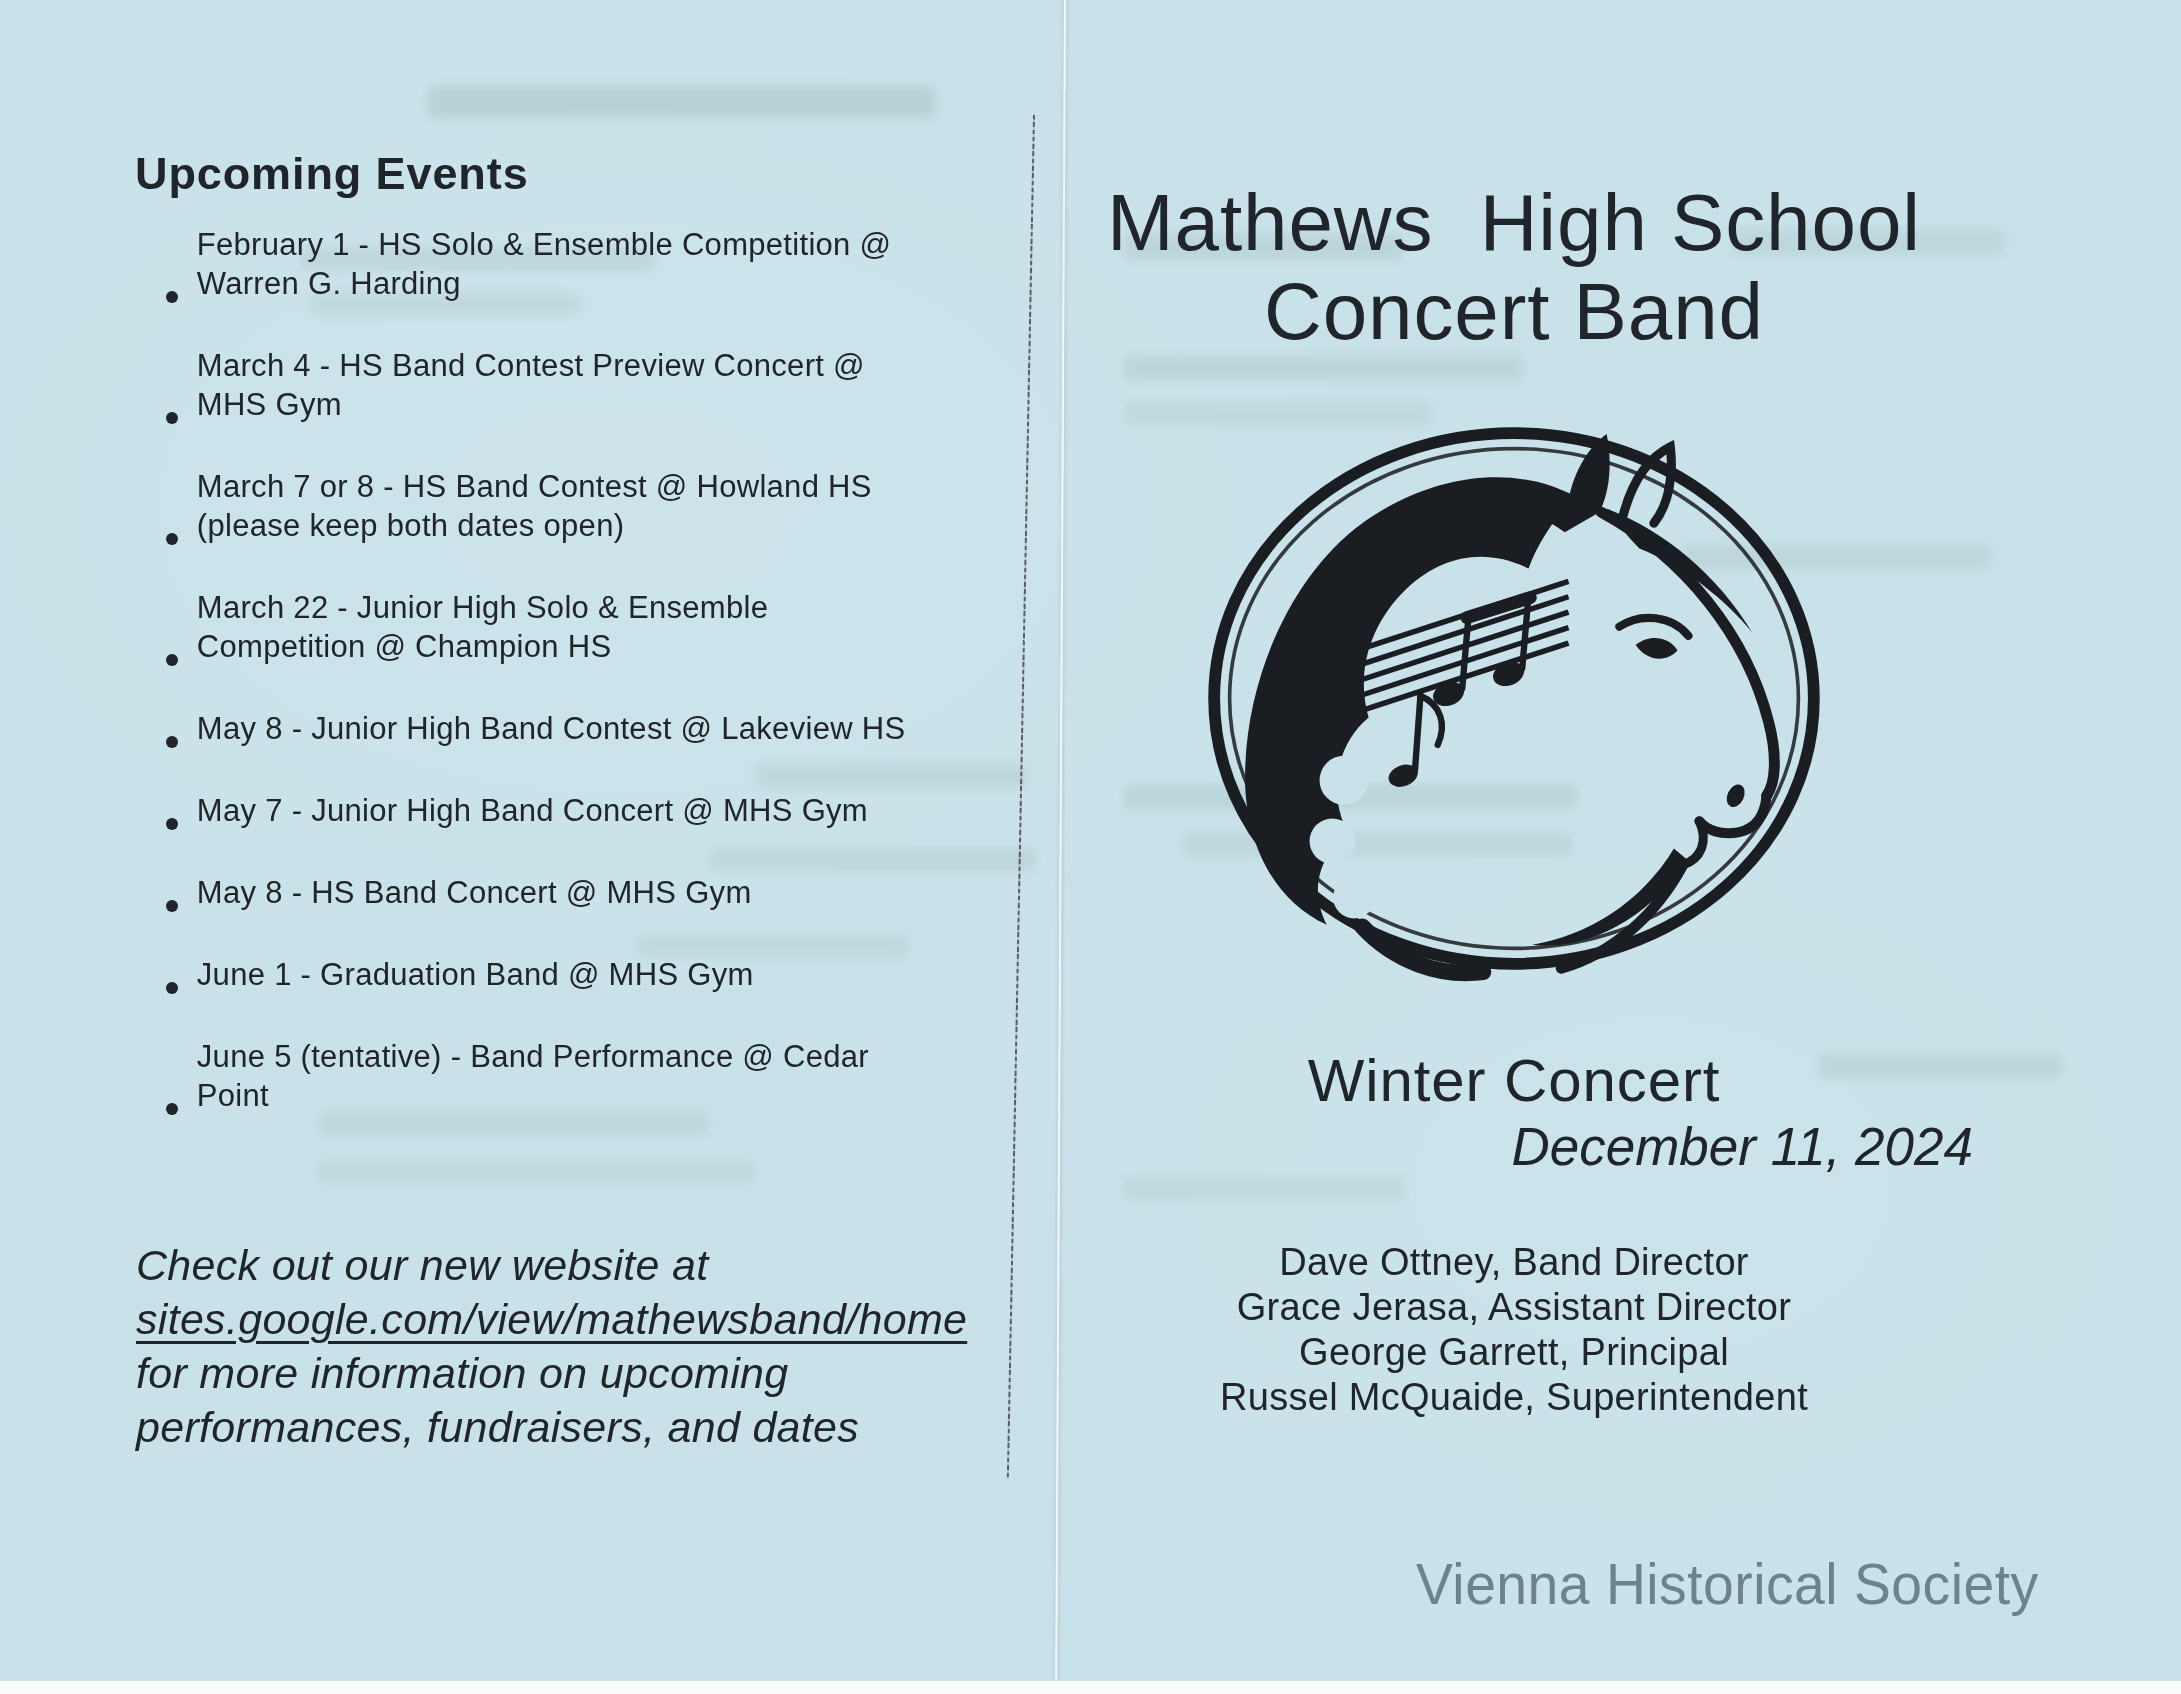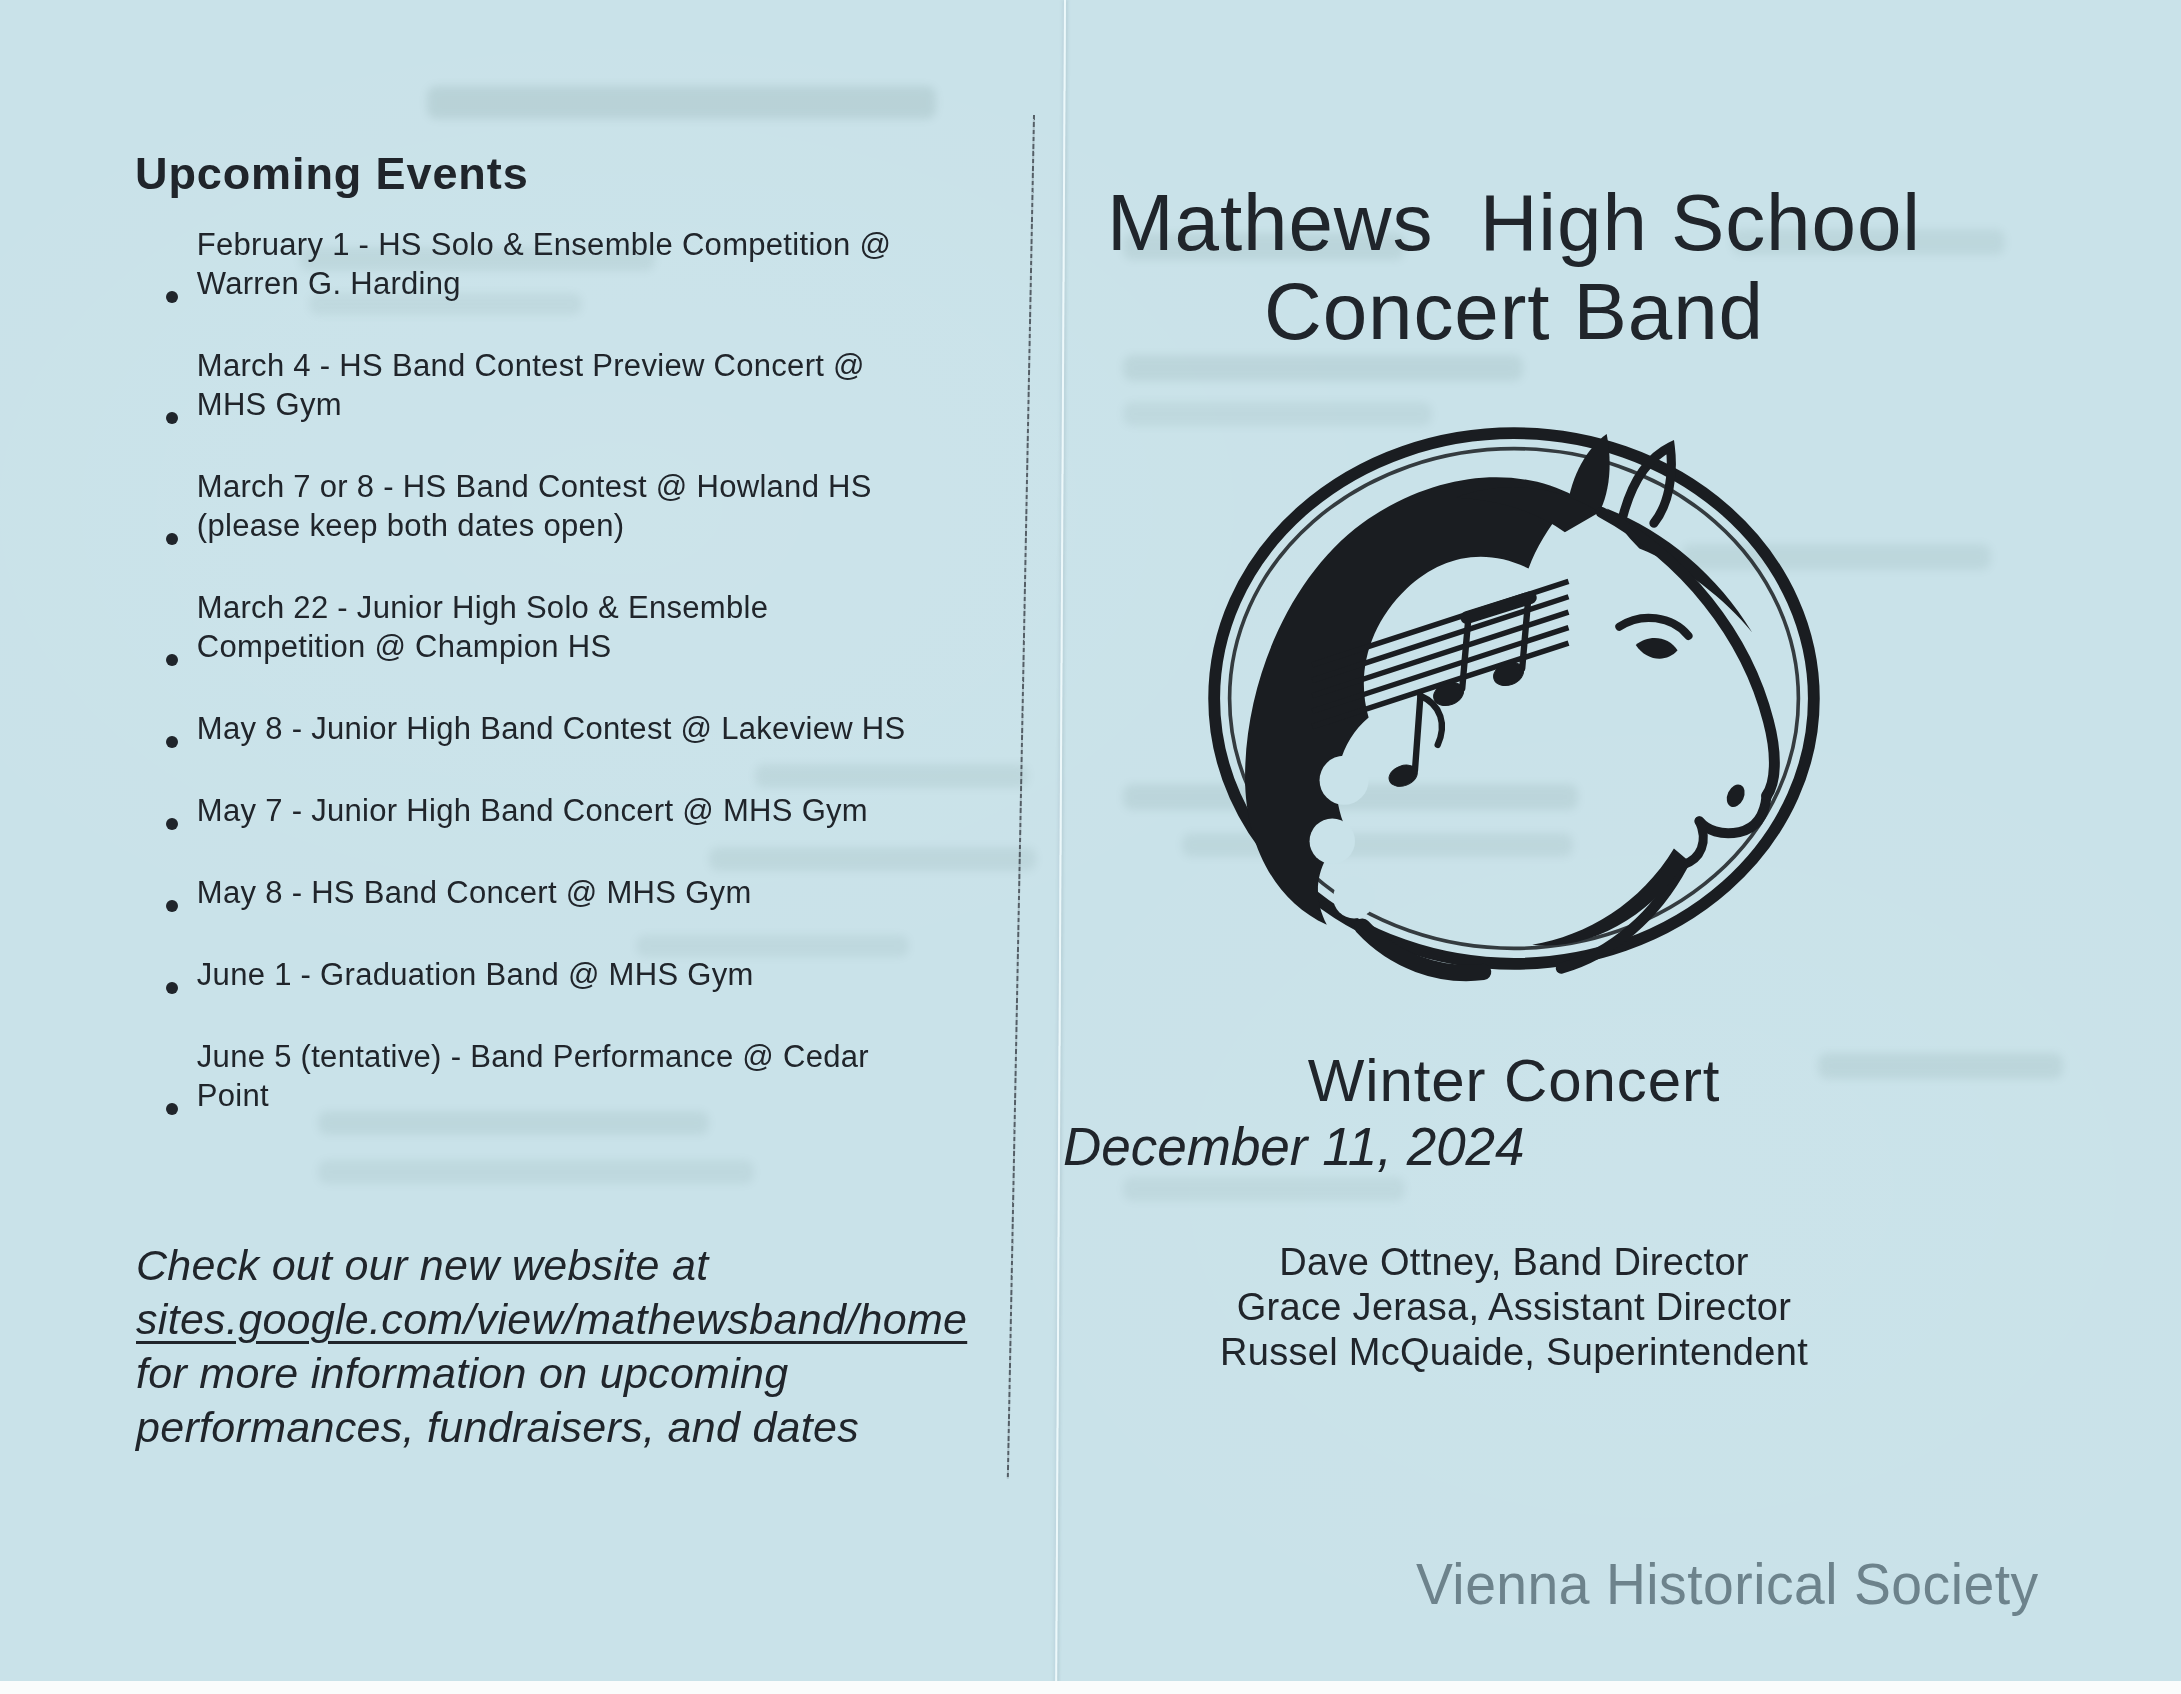--- a/index.html
+++ b/index.html
@@ -39,22 +39,22 @@
     text-decoration-thickness:2.7px;
     text-underline-offset:7.3px;
   }
   
   .page-right{position:absolute;left:1055px;top:0;width:918px;}
   .title{position:absolute;left:0;top:178px;width:918px;
     text-align:center;font-size:80px;line-height:89px;letter-spacing:0.9px;white-space:pre;}
   .logo{position:absolute;left:121px;top:421px;width:676px;height:555px;}
   .event-name{position:absolute;left:0;top:1046px;width:918px;
     text-align:center;font-size:60px;letter-spacing:0.9px;}
-  .event-date{position:absolute;left:8px;top:1116px;width:918px;
-    text-align:left;font-size:53px;font-style:italic;}
+  .event-date{position:absolute;left:0;top:1116px;width:918px;
+    text-align:right;font-size:53px;font-style:italic;}
   .staff{position:absolute;left:0;top:1240px;width:918px;
     text-align:center;font-size:38px;line-height:45px;letter-spacing:0.3px;}
   
   .fold-line{
     position:absolute;left:1033px;top:115px;width:1.8px;height:1364px;
     transform:rotate(1.1deg);transform-origin:top center;
     background:repeating-linear-gradient(180deg,
       rgba(45,50,58,.75) 0 4.5px, rgba(45,50,58,.18) 4.5px 7.3px);
   }
   .fold-crease{
@@ -218,20 +218,21 @@
       <ellipse cx="616" cy="412" rx="9" ry="13" transform="rotate(25 616 412)" fill="#1a1d21"></ellipse>
       <path fill="#1a1d21" d="M506,246 C520,234 542,236 552,252 C540,266 518,264 506,246 Z"></path>
       <path fill="#1a1d21" d="M548,470 C512,530 452,566 392,576 C458,584 528,540 562,482 Z"></path>
     </svg>
 
     <div class="event-name">Winter Concert</div>
     <div class="event-date">December 11, 2024</div>
     <div class="staff">
         <div>Dave Ottney, Band Director</div>
         <div>Grace Jerasa, Assistant Director</div>
+        <div>George Garrett, Principal</div>
         <div>Russel McQuaide, Superintendent</div>
       </div>
   </section>
 
   <div class="fold-line"></div>
   <div class="fold-crease"></div>
 
   <div class="watermark">Vienna Historical Society</div>
 
   <div class="bottom-edge"></div>

